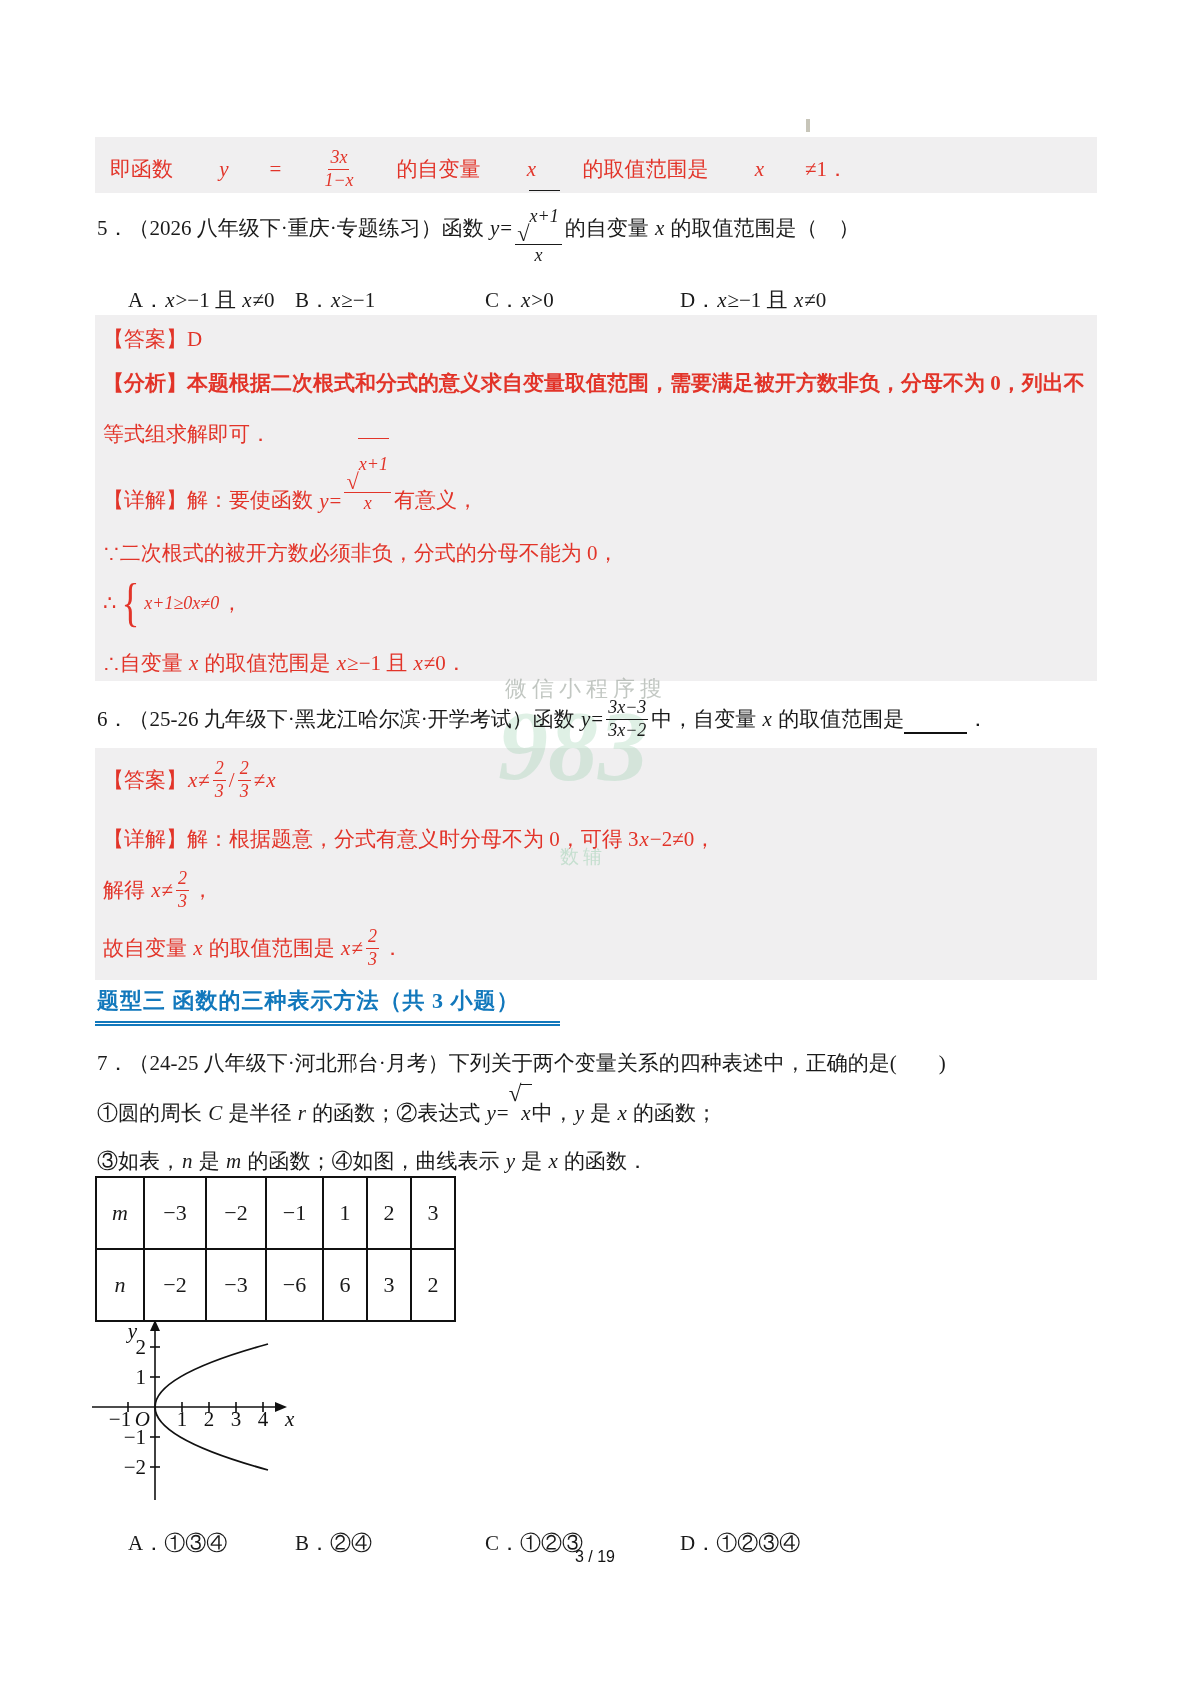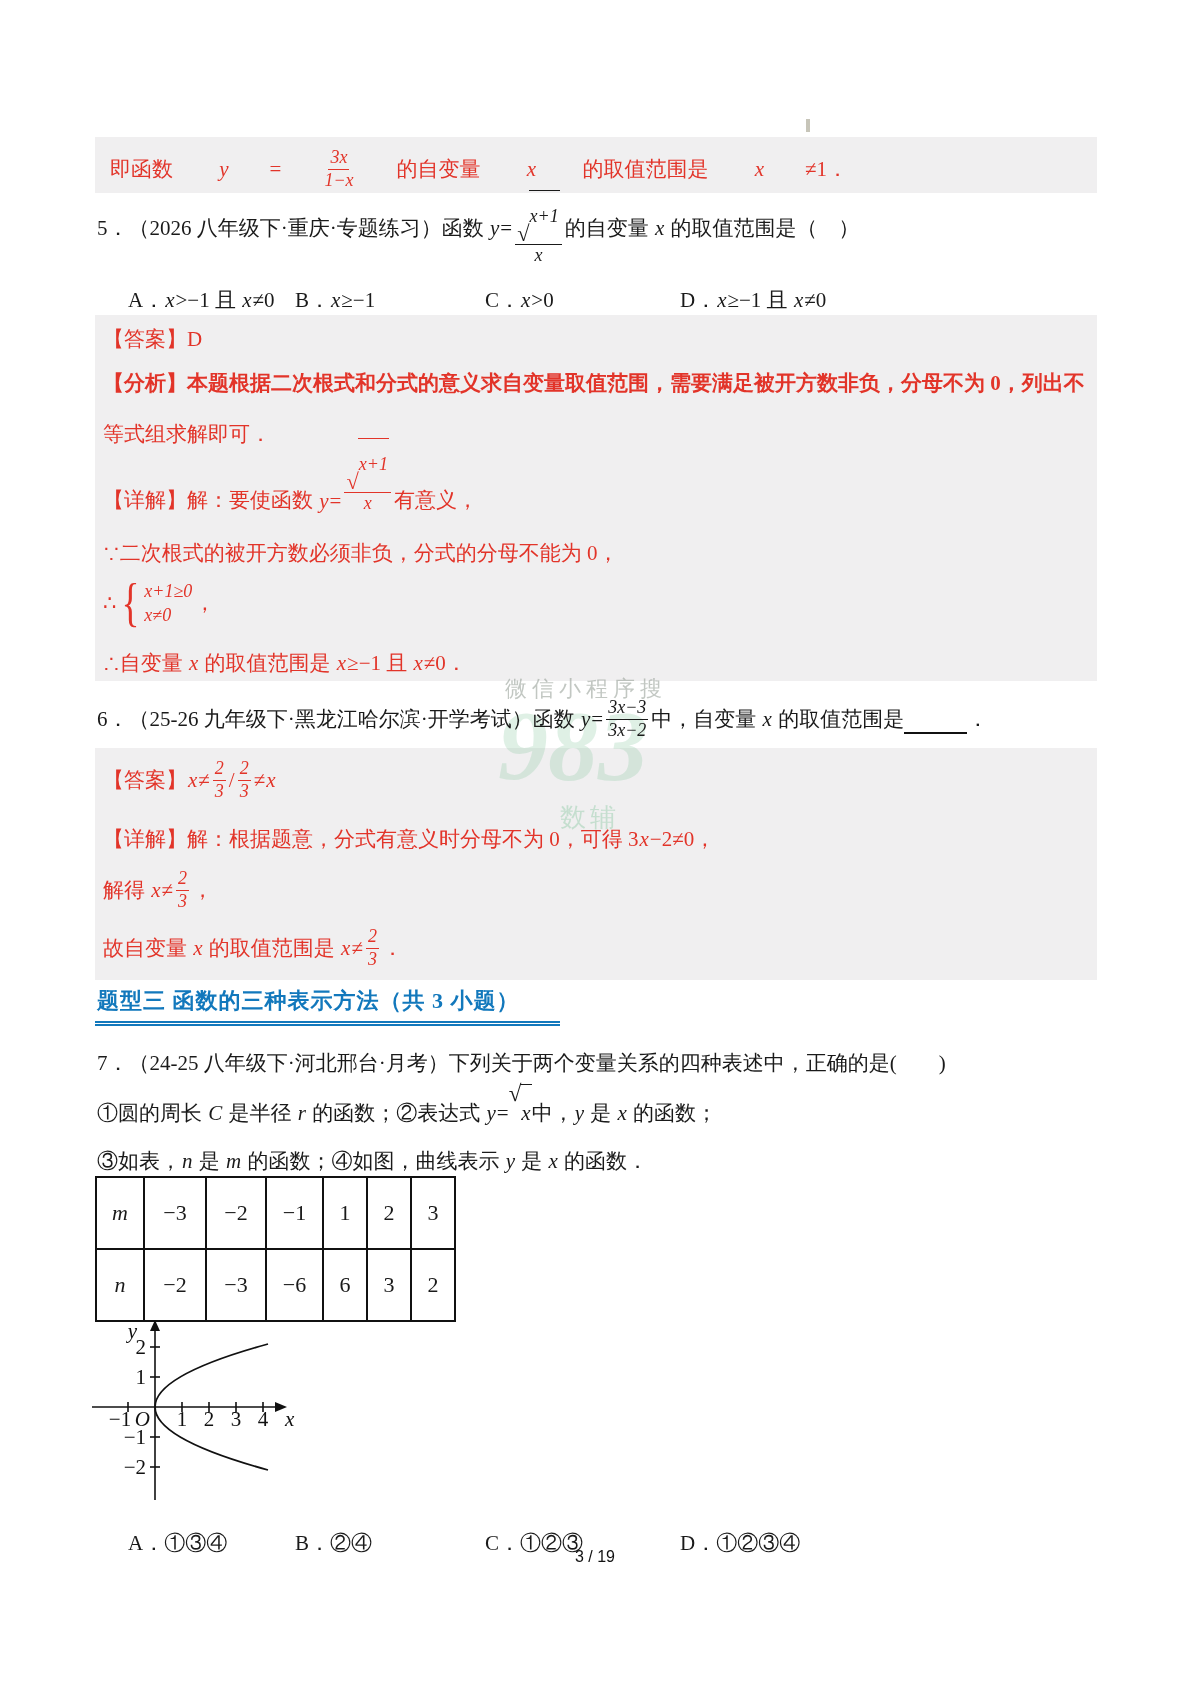--- a/index.html
+++ b/index.html
@@ -16,40 +16,40 @@
   }
   
   .hl{position:absolute;left:95px;width:1002px;background:var(--gray);z-index:0;}
   .hl1{top:137px;height:56px;}
   .hl2{top:315px;height:366px;}
   .hl3{top:748px;height:232px;}
   
   .wm{position:absolute;z-index:1;white-space:nowrap;}
   .wm1{left:505px;top:674px;font-size:22px;letter-spacing:5px;color:#9aa39b;opacity:.6;}
   .wm2{left:498px;top:688px;font-size:100px;font-weight:bold;font-style:italic;color:var(--wmgreen);opacity:.26;}
-  .wm3{left:560px;top:800px;font-size:26px;letter-spacing:4px;color:var(--wmgreen);opacity:.4;}
+  .wm3{left:560px;top:844px;font-size:19px;letter-spacing:4px;color:var(--wmgreen);opacity:.4;}
   .artifact{position:absolute;left:806px;top:119px;width:4px;height:13px;background:#b9b6a8;opacity:.8;z-index:1;}
   
   .ln{position:absolute;display:flex;align-items:center;white-space:nowrap;
       height:34px;font-size:21px;z-index:2;}
   .red{color:var(--red);}
   .tt{white-space:pre;}
   .ti{font-style:italic;padding:0 1px;white-space:pre;}
   .tu{white-space:pre;border-bottom:2px solid #111;}
   .frac{display:inline-flex;flex-direction:column;align-items:center;vertical-align:middle;
         font-style:italic;font-size:18px;line-height:1.1;margin:0 3px;}
   .frac .num{border-bottom:1.4px solid currentColor;padding:0 2px 1px 2px;display:inline-flex;align-items:flex-end;white-space:pre;}
   .frac .den{padding-top:1px;white-space:pre;}
   .radsign{font-style:normal;font-size:1.25em;line-height:.75;margin-right:-1px;}
   .radbody{border-top:1.4px solid currentColor;padding:16px 1px;white-space:pre;}
   .rad{display:inline-flex;align-items:flex-start;font-style:italic;}
   .rad .radsign{font-size:1.1em;line-height:.85;}
   .sys{display:inline-flex;align-items:center;vertical-align:middle;margin:0 2px;}
   .sys .brace{font-size:52px;line-height:.8;transform:scaleX(.72);font-weight:400;margin-right:1px;}
-  .sysrows{display:inline-flex;flex-direction:column;font-style:italic;font-size:18px;line-height:1.35;}
+  .sysrows{display:inline-flex;flex-direction:row;font-style:italic;font-size:18px;line-height:1.35;}
   .sysrow{white-space:pre;}
   
   .l-note4{left:110px;top:145px;height:48px;gap:40px;}
   .l-q5stem{left:97px;top:199px;height:58px;}
   .optrow{position:absolute;left:0;width:1190px;height:34px;z-index:2;}
   .or5{top:283px;}
   .or7{top:1526px;}
   .opt{position:absolute;display:flex;align-items:center;white-space:nowrap;font-size:21px;height:34px;}
   .oA{left:128px;}.oB{left:295px;}.oC{left:485px;}.oD{left:680px;}
   .l-ans5{left:103px;top:322px;}

